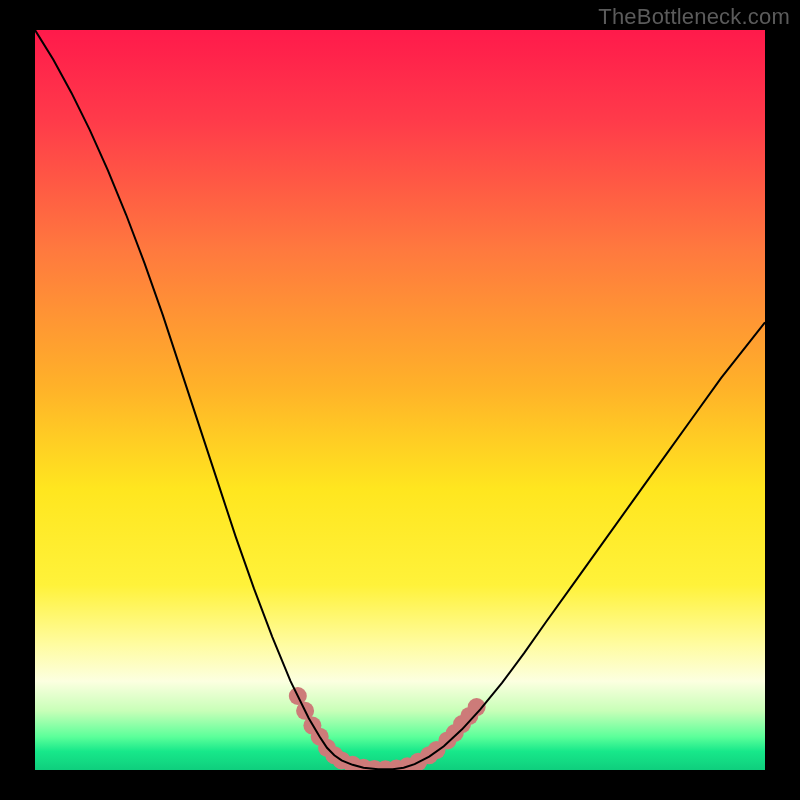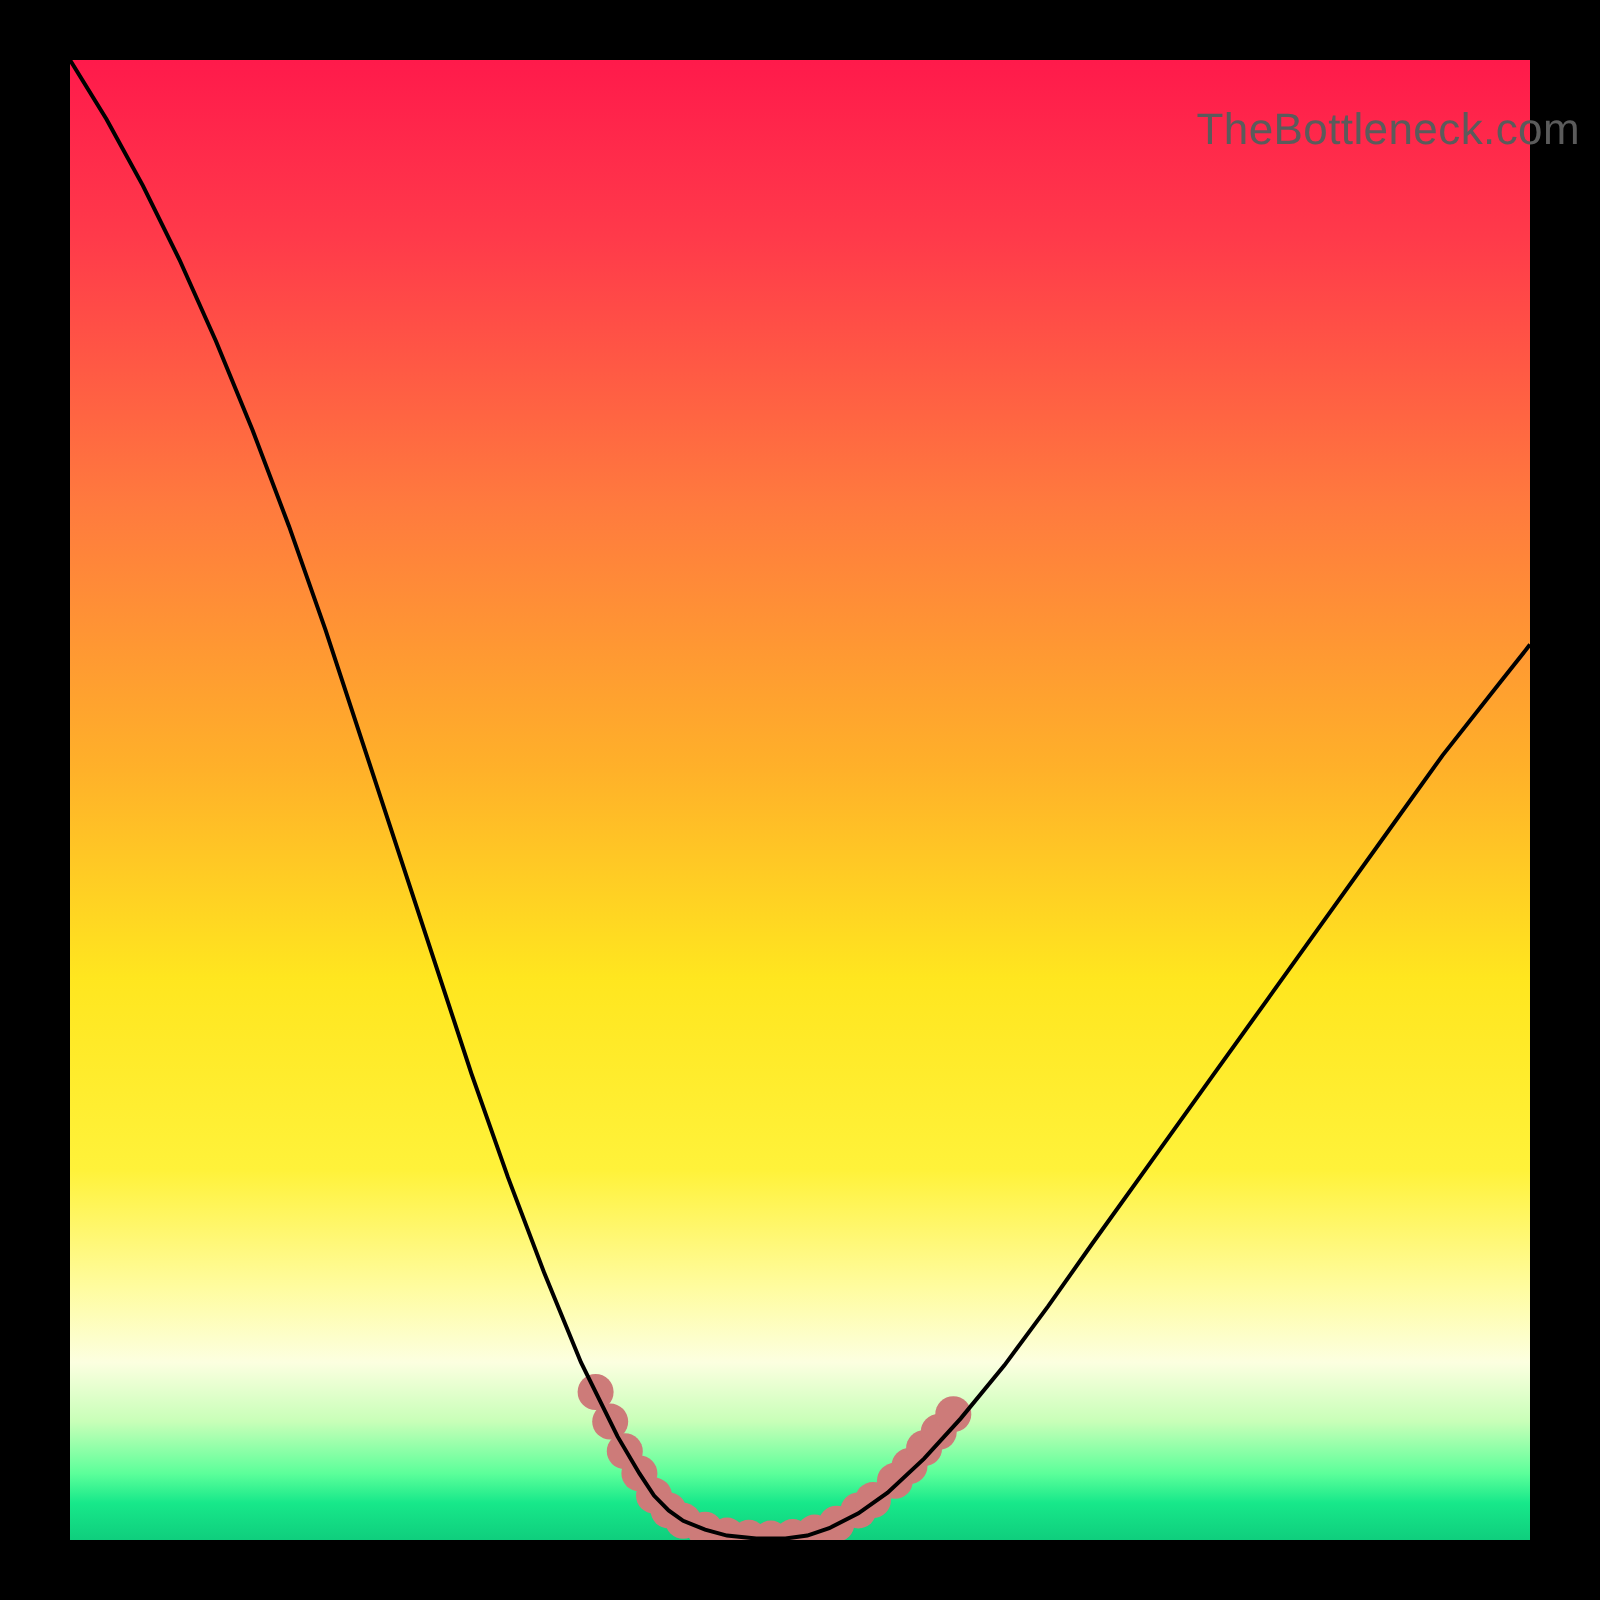--- a/index.html
+++ b/index.html
@@ -19,21 +19,20 @@
   }
   .watermark {
     position: absolute;
     top: 4px;
     right: 10px;
     color: #5b5b5b;
     font-size: 22px;
     font-weight: 500;
     letter-spacing: 0.2px;
     z-index: 5;
-    margin-top: 48px;
   }
   svg {
     position: absolute;
     left: 0;
     top: 0;
   }
 </style>
 </head>
 <body>
 

